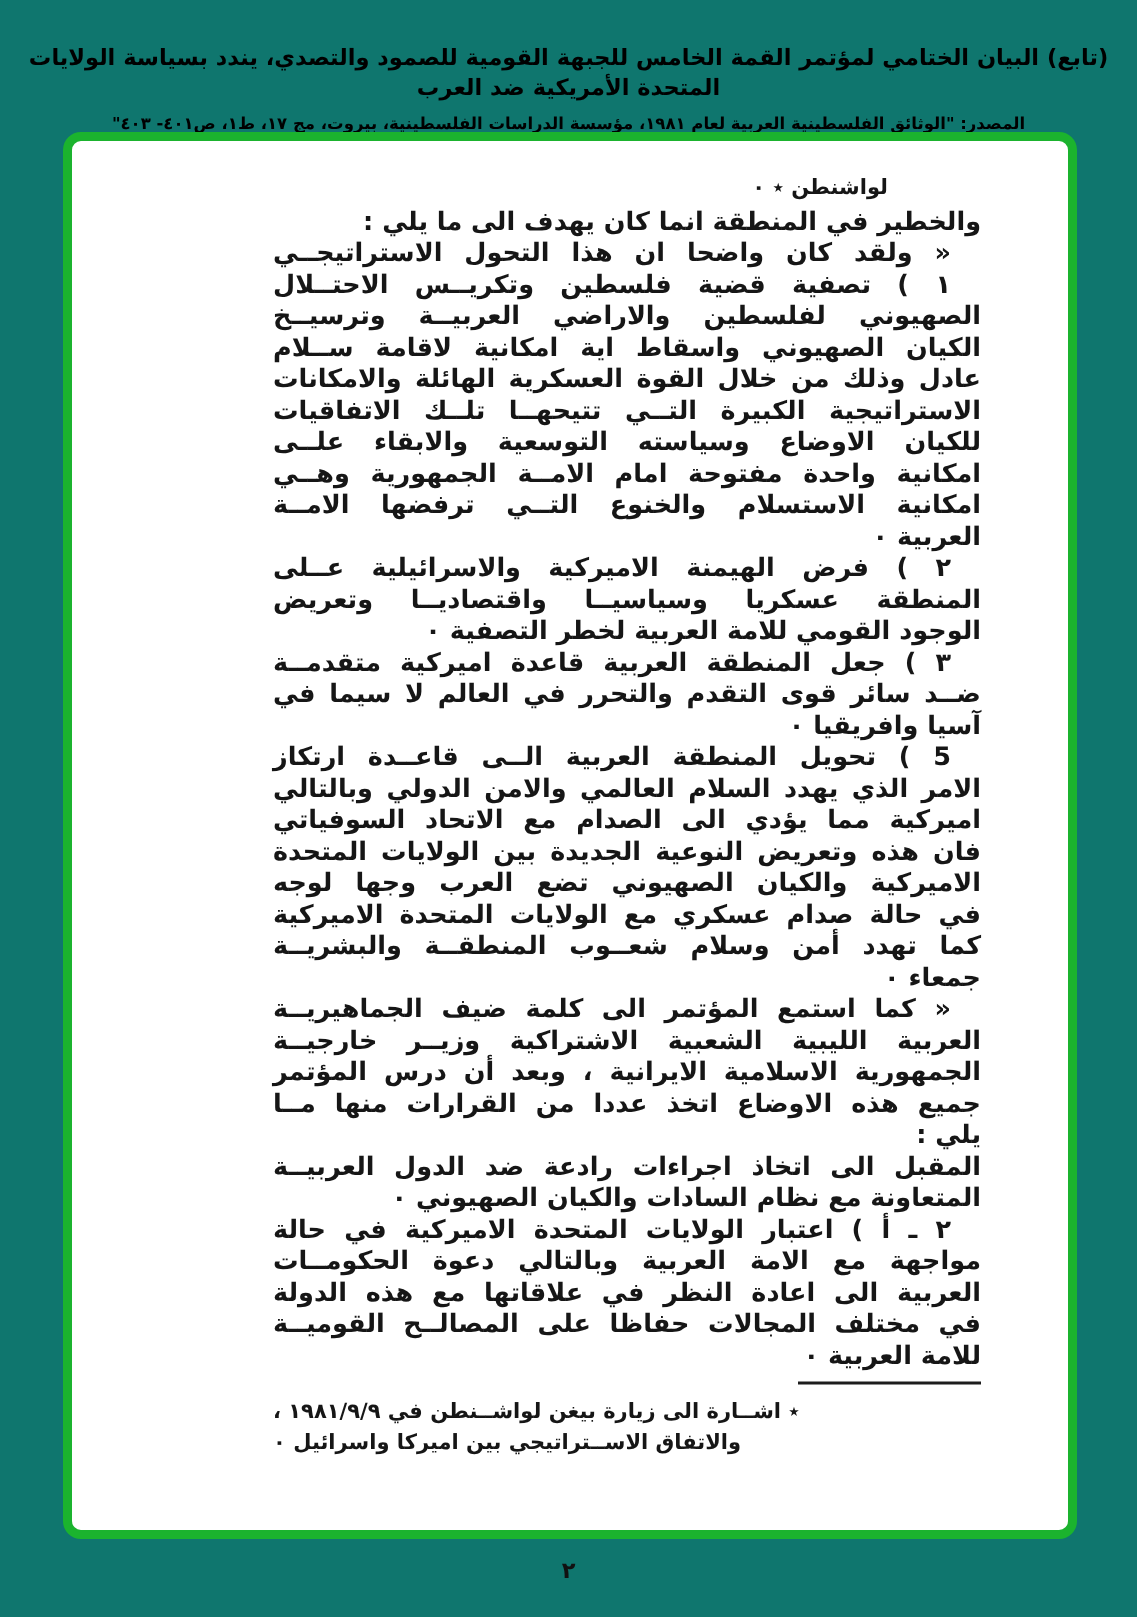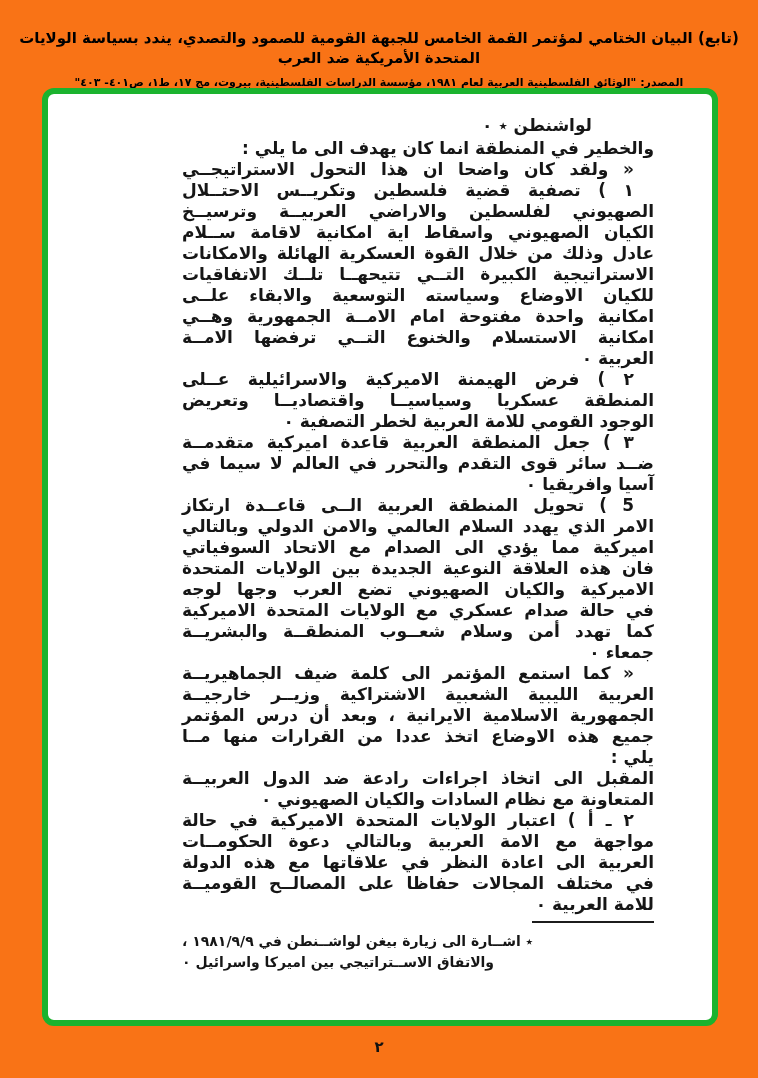--- a/index.html
+++ b/index.html
@@ -5,21 +5,21 @@
   html, body {
     margin: 0;
     padding: 0;
     background: #ffffff;
     font-family: "DejaVu Sans", sans-serif;
   }
   .page {
     position: relative;
     width: 758px;
     height: 1078px;
-    background: #f97316;
+    background: #0f766e;
     overflow: hidden;
     color: #000;
   }
   .header {
     position: absolute;
     top: 28px;
     left: 0;
     width: 758px;
     text-align: center;
     direction: rtl;
@@ -51,21 +51,21 @@
   .doc {
     position: absolute;
     top: 20px;
     right: 58px;
     width: 472px;
     direction: rtl;
     color: #161616;
     font-weight: bold;
   }
   .dateline {
-    font-size: 17px;
+    font-size: 14px;
     line-height: 22px;
     text-align: right;
     padding-left: 0;
     padding-right: 62px;
     margin-bottom: 2px;
   }
   .line {
     font-size: 17px;
     line-height: 21px;
     text-align: justify;
@@ -128,21 +128,21 @@
           <div class="line last">العربية ٠</div>
           <div class="line first">٢ ) فرض الهيمنة الاميركية والاسرائيلية عــلى</div>
           <div class="line">المنطقة عسكريا وسياسيــا واقتصاديــا وتعريض</div>
           <div class="line last">الوجود القومي للامة العربية لخطر التصفية ٠</div>
           <div class="line first">٣ ) جعل المنطقة العربية قاعدة اميركية متقدمــة</div>
           <div class="line">ضــد سائر قوى التقدم والتحرر في العالم لا سيما في</div>
           <div class="line last">آسيا وافريقيا ٠</div>
           <div class="line first">5 ) تحويل المنطقة العربية الــى قاعــدة ارتكاز</div>
           <div class="line">الامر الذي يهدد السلام العالمي والامن الدولي وبالتالي</div>
           <div class="line">اميركية مما يؤدي الى الصدام مع الاتحاد السوفياتي</div>
-          <div class="line">فان هذه العلاقة النوعية الجديدة بين الولايات المتحدة</div>
+          <div class="line">فان هذه وتعريض النوعية الجديدة بين الولايات المتحدة</div>
           <div class="line">الاميركية والكيان الصهيوني تضع العرب وجها لوجه</div>
           <div class="line">في حالة صدام عسكري مع الولايات المتحدة الاميركية</div>
           <div class="line">كما تهدد أمن وسلام شعــوب المنطقــة والبشريــة</div>
           <div class="line last">جمعاء ٠</div>
           <div class="line first">« كما استمع المؤتمر الى كلمة ضيف الجماهيريــة</div>
           <div class="line">العربية الليبية الشعبية الاشتراكية وزيــر خارجيــة</div>
           <div class="line">الجمهورية الاسلامية الايرانية ، وبعد أن درس المؤتمر</div>
           <div class="line">جميع هذه الاوضاع اتخذ عددا من القرارات منها مــا</div>
           <div class="line last">يلي :</div>
           <div class="line">المقبل الى اتخاذ اجراءات رادعة ضد الدول العربيــة</div>

